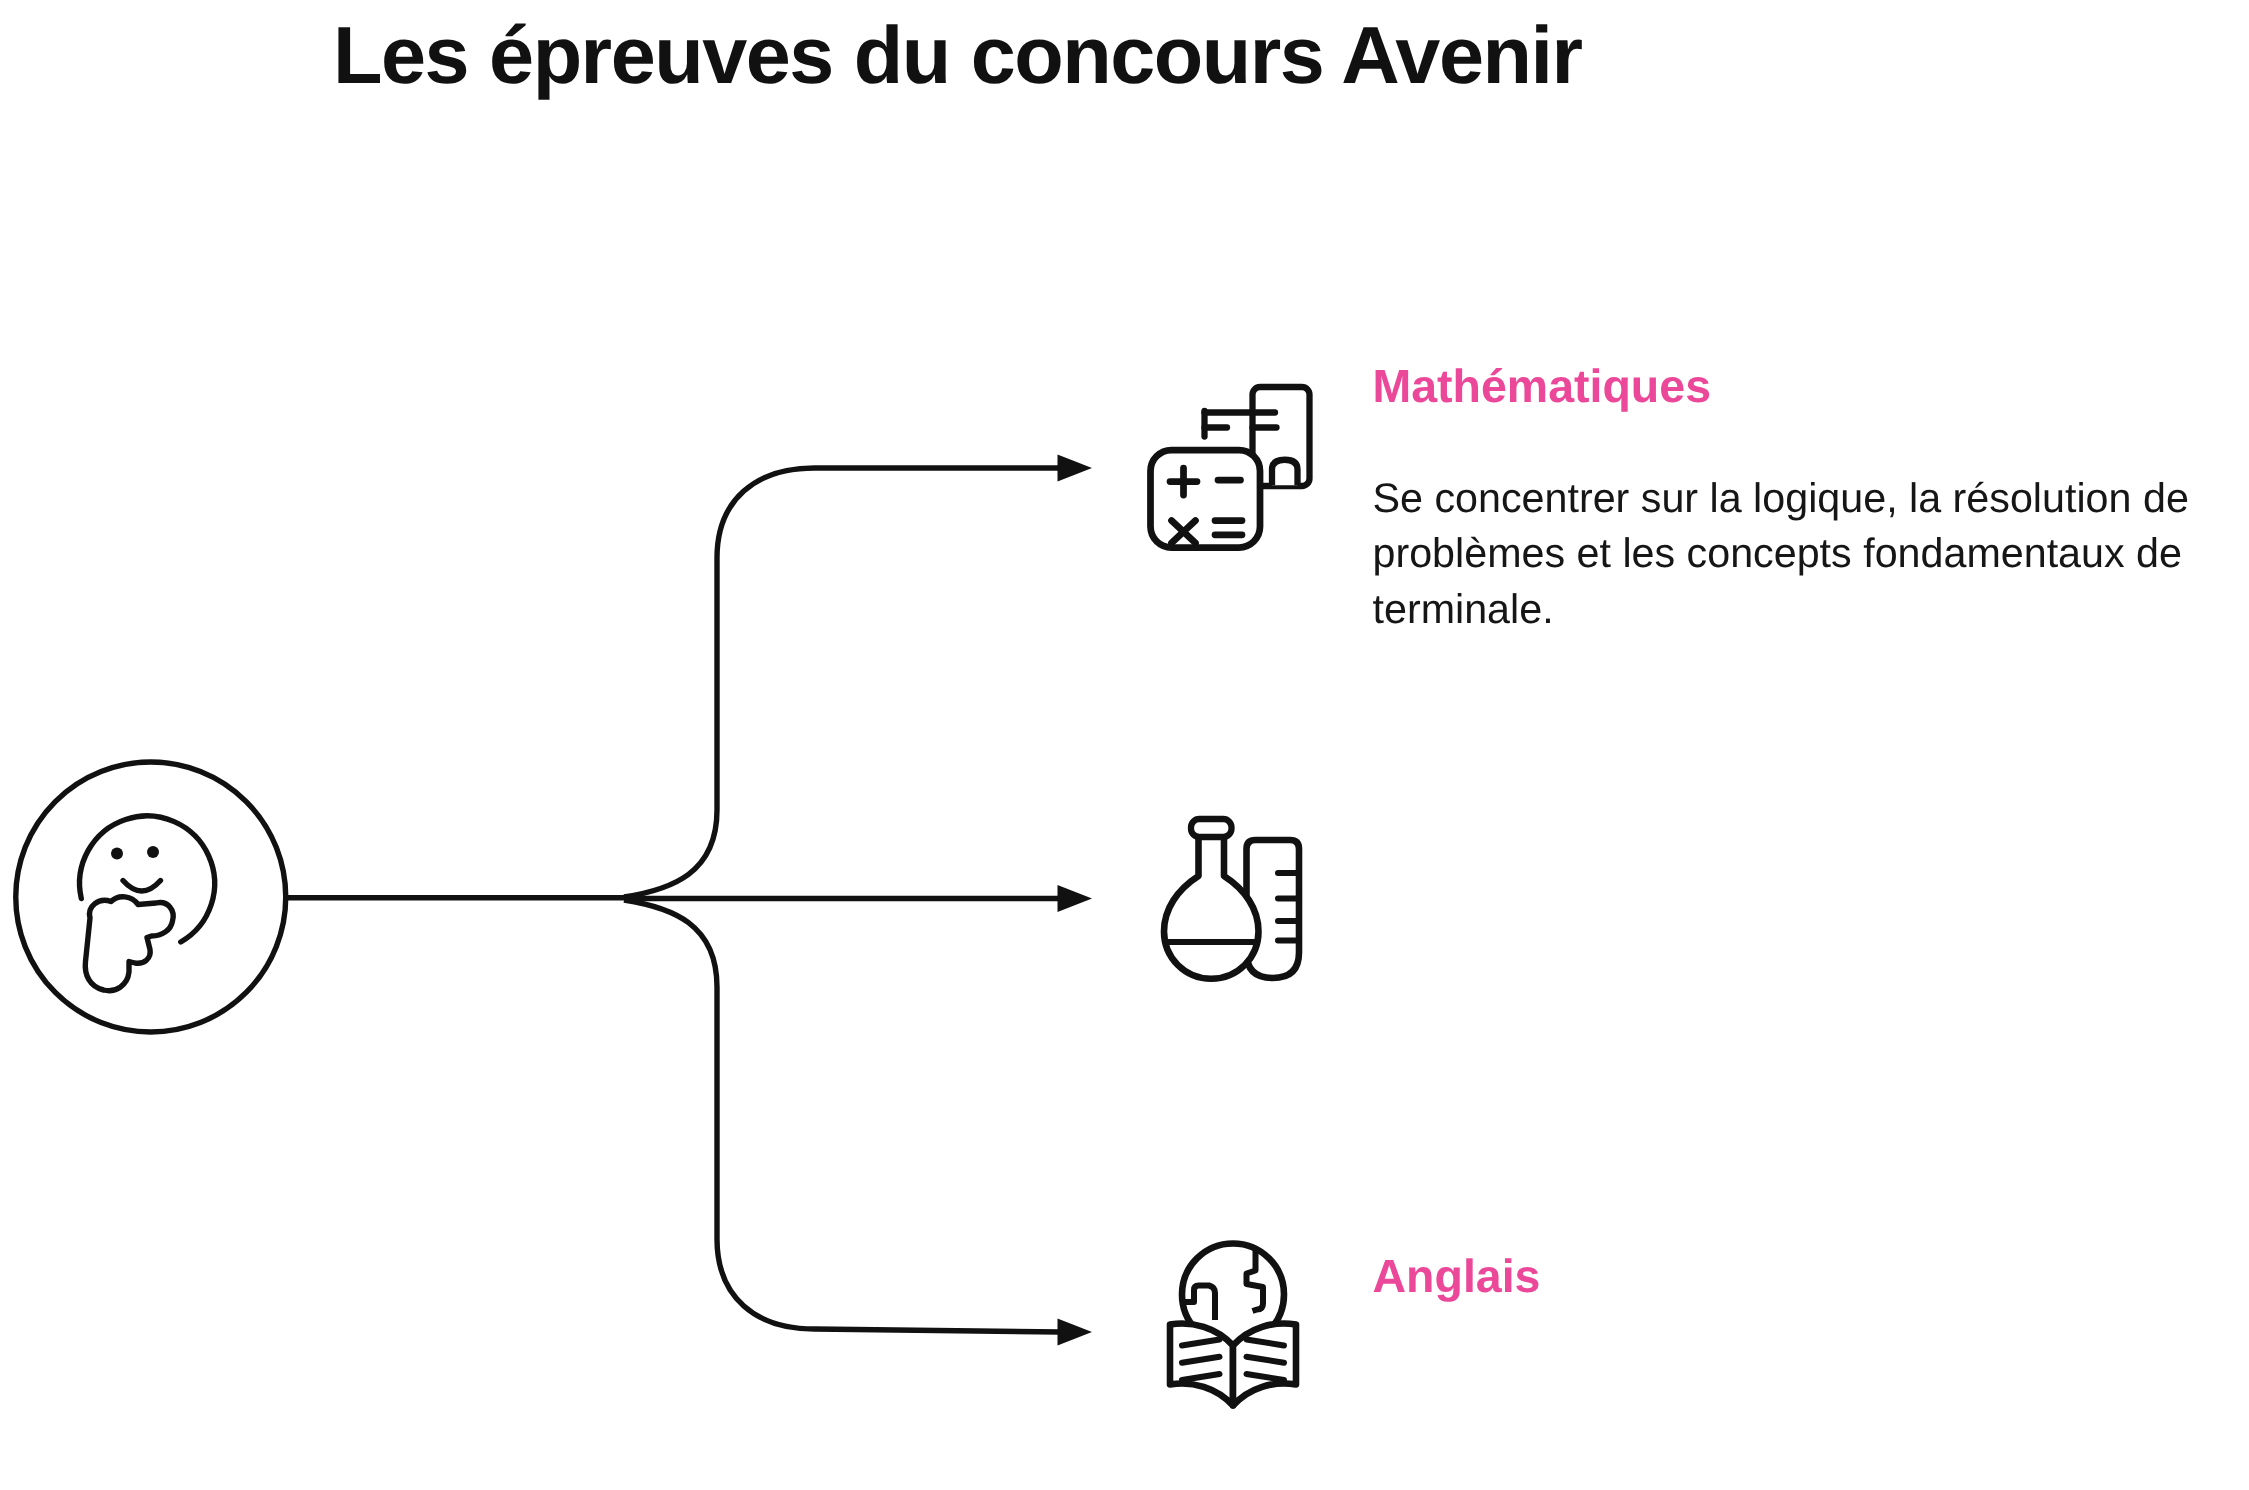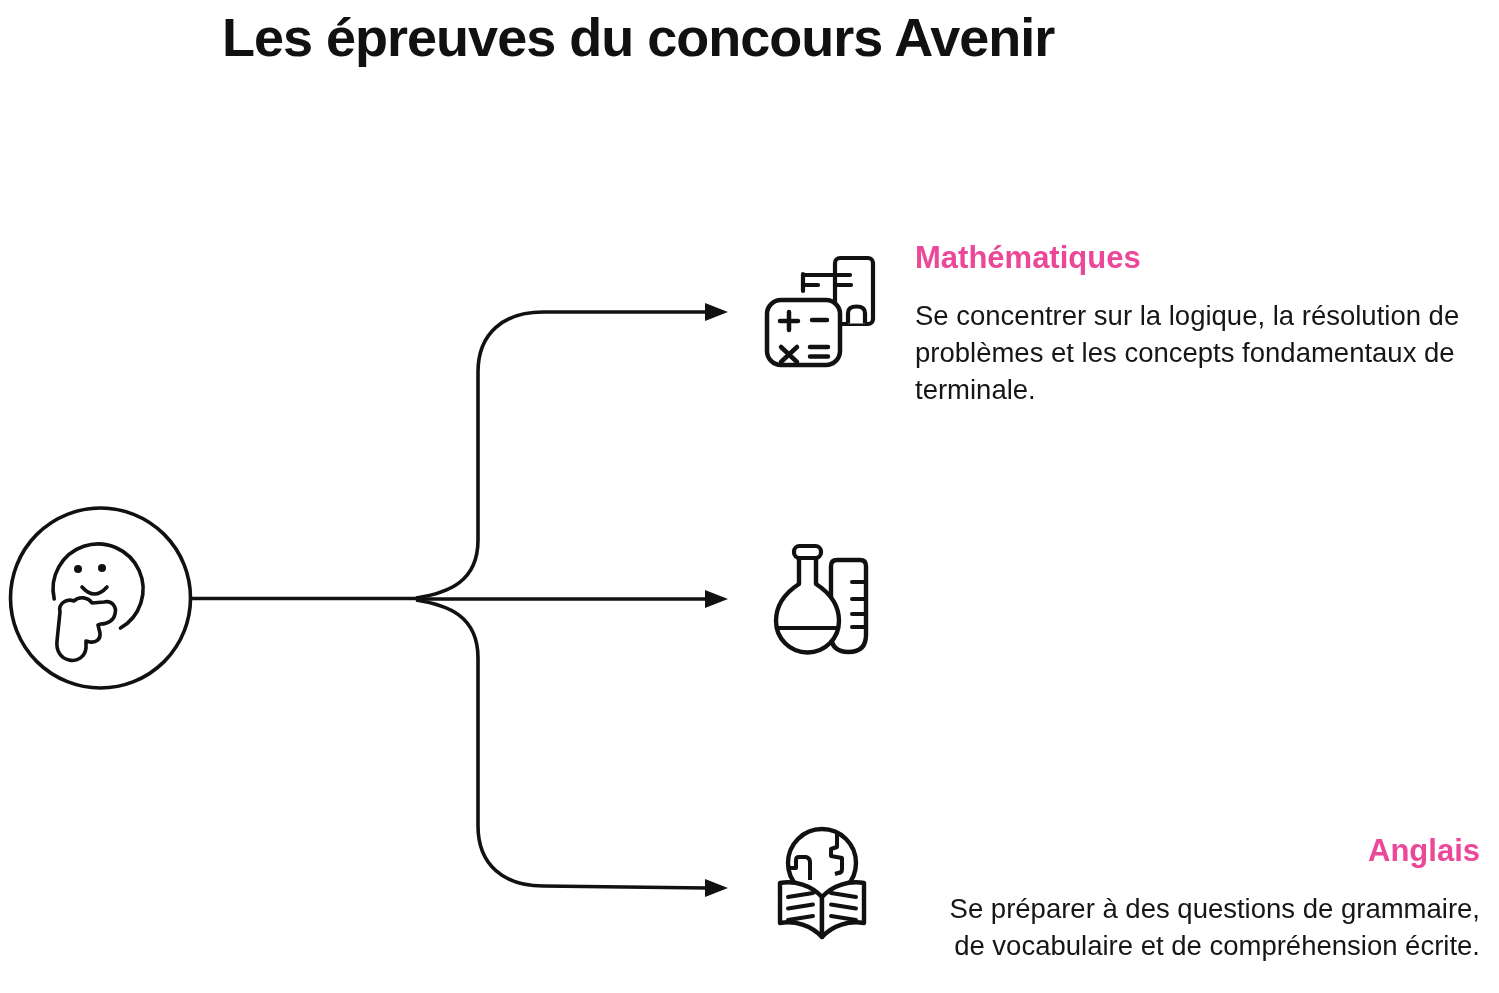--- a/index.html
+++ b/index.html
@@ -34,28 +34,28 @@
     width: 565px;
     left: 915px;
   }
   .branch-heading {
     font-size: 31px;
     font-weight: 700;
     line-height: 39px;
     color: #ec4899;
   }
   .branch-desc {
-    margin-top: 20px;
+    margin-top: 36px;
     font-size: 27.5px;
     line-height: 37px;
     color: #161616;
   }
   #branch-math    { top: 238px; }
   #branch-science { top: 545px; }
-  #branch-english { top: 831px; text-align: right; }
+  #branch-english { top: 831px; }
 </style>
 </head>
 <body>
 
 <div class="canvas">
 
   <h1 class="page-title">Les épreuves du concours Avenir</h1>
 
   <svg class="connector-layer" viewBox="0 0 1499 993" fill="none" stroke="#111111">
 
@@ -125,16 +125,15 @@
   </svg>
 
   <div class="branch-text" id="branch-math">
     <div class="branch-heading">Mathématiques</div>
     <div class="branch-desc">Se concentrer sur la logique, la résolution de problèmes et les concepts fondamentaux de terminale.</div>
   </div>
 
 
   <div class="branch-text" id="branch-english">
     <div class="branch-heading">Anglais</div>
-    <div class="branch-desc">Se préparer à des questions de grammaire, de vocabulaire et de compréhension écrite.</div>
   </div>
 
 </div>
 
 </body></html>

